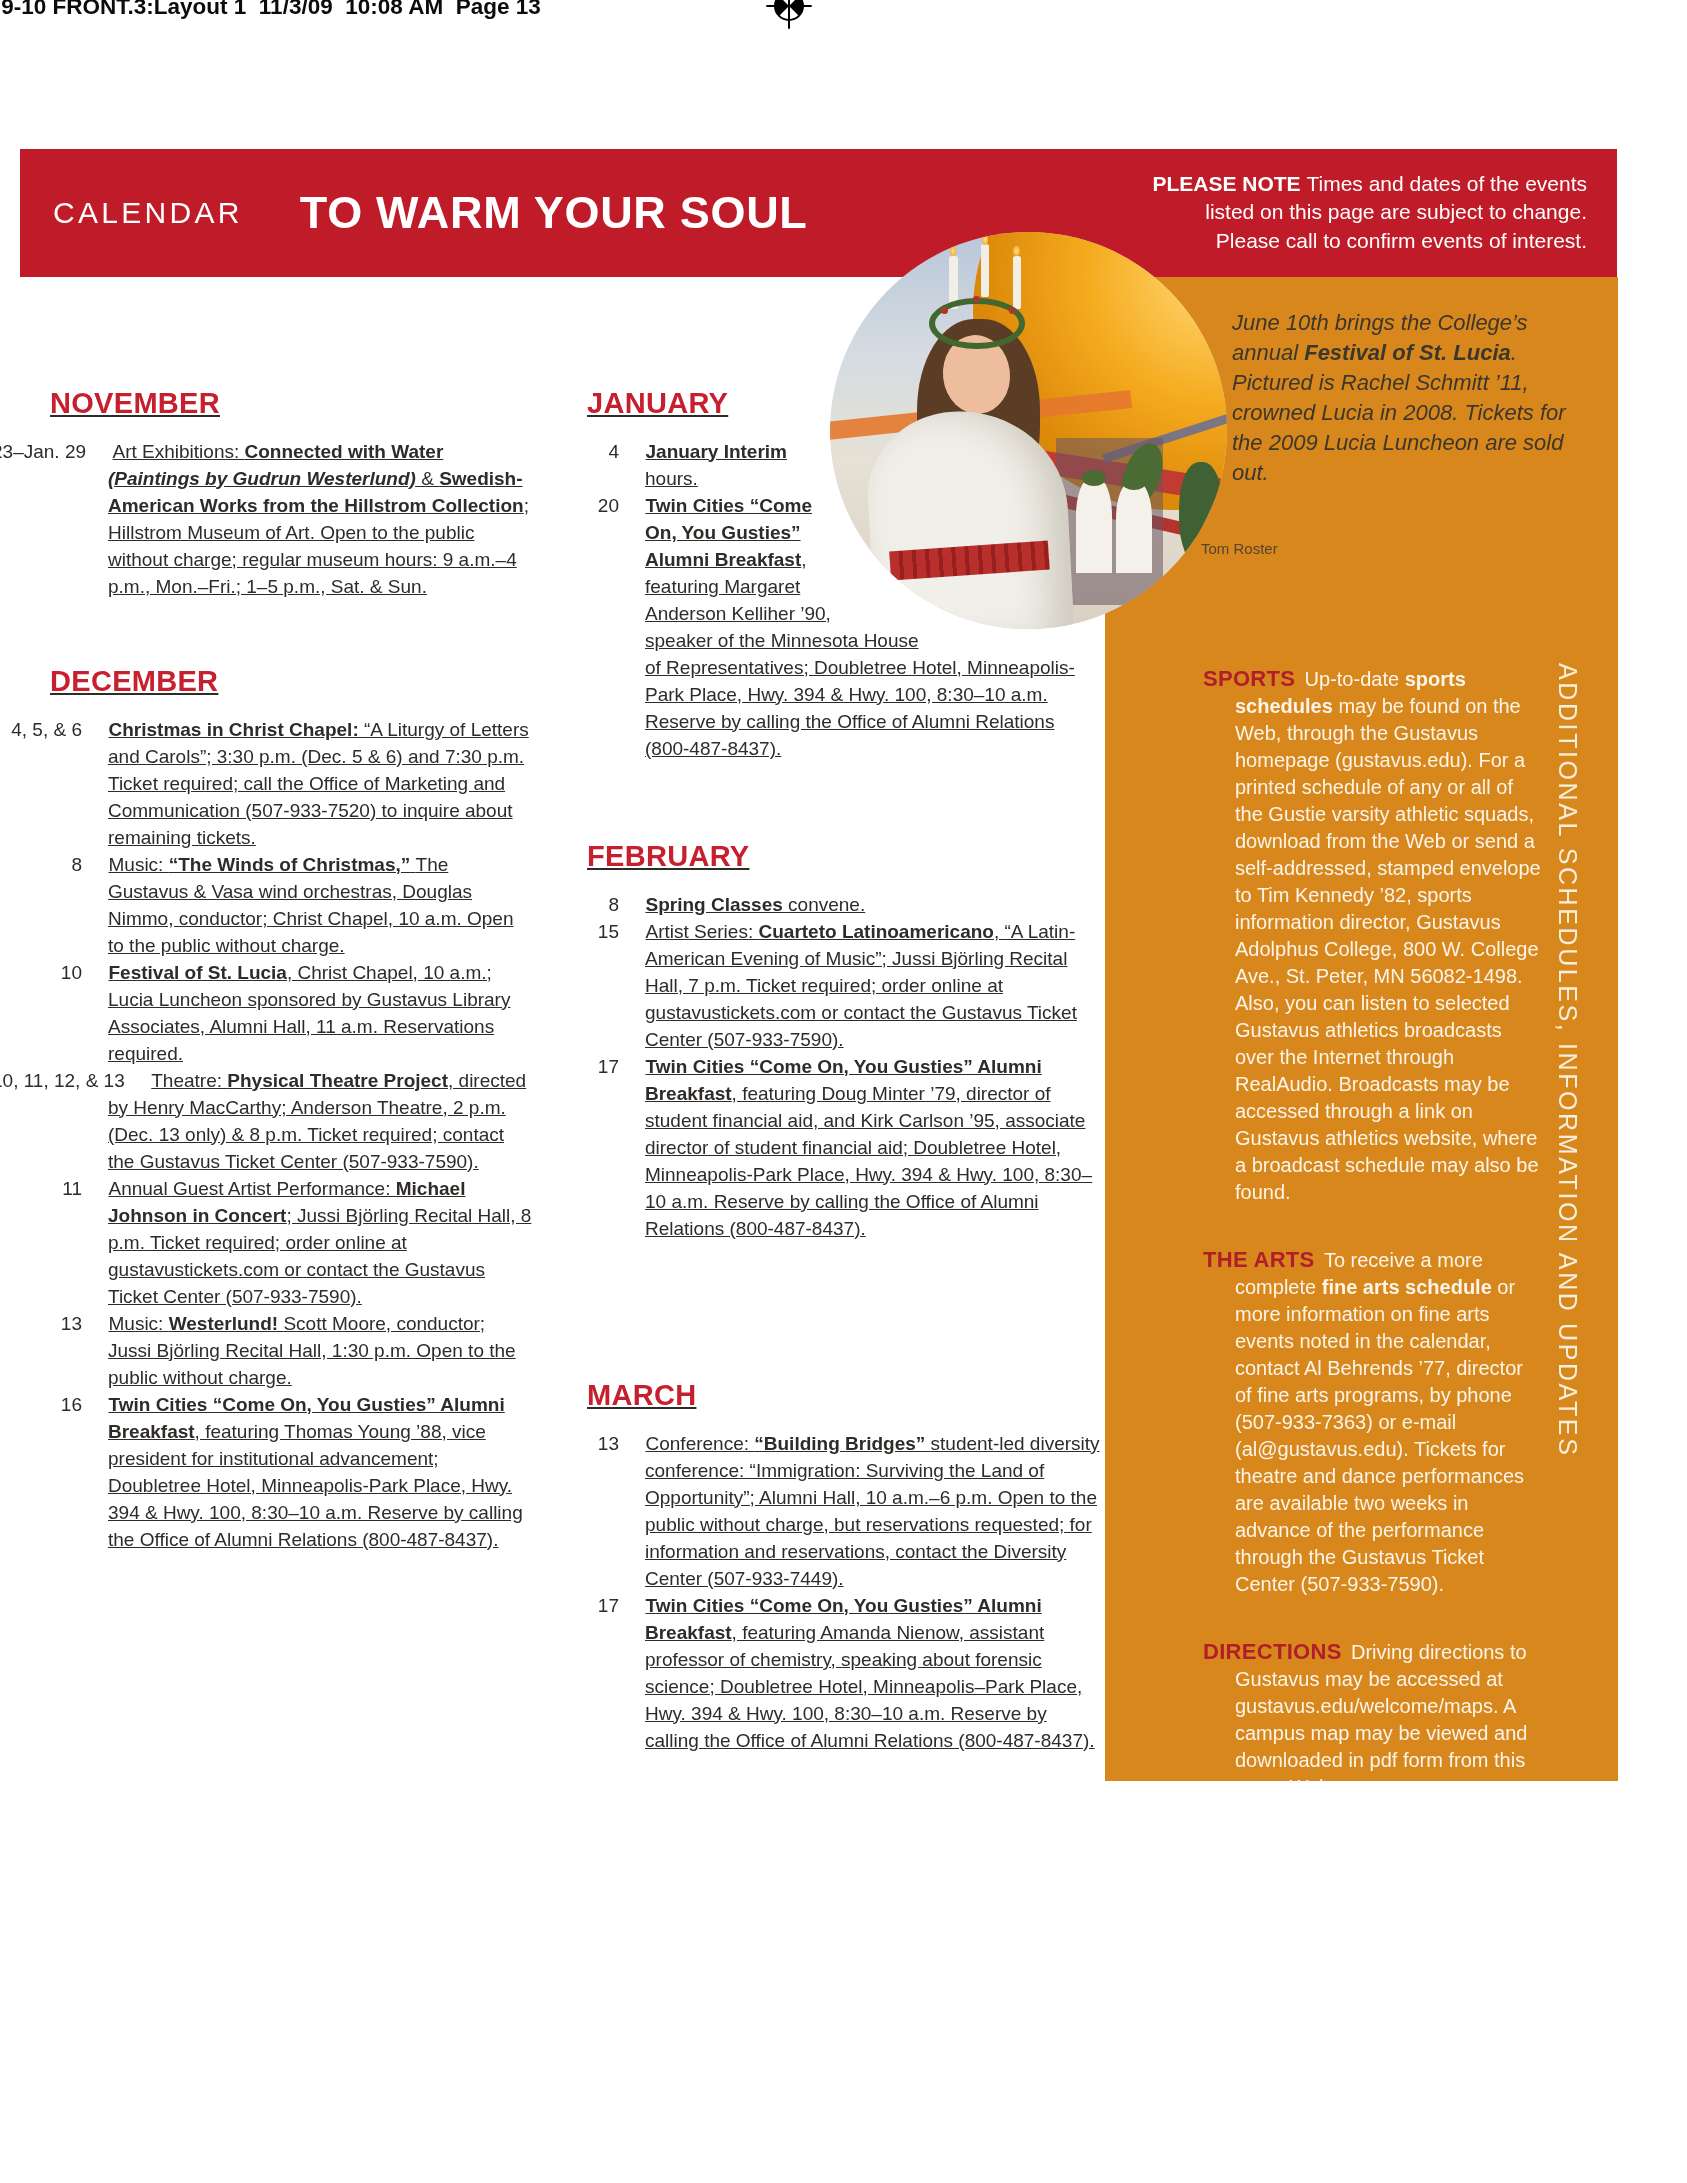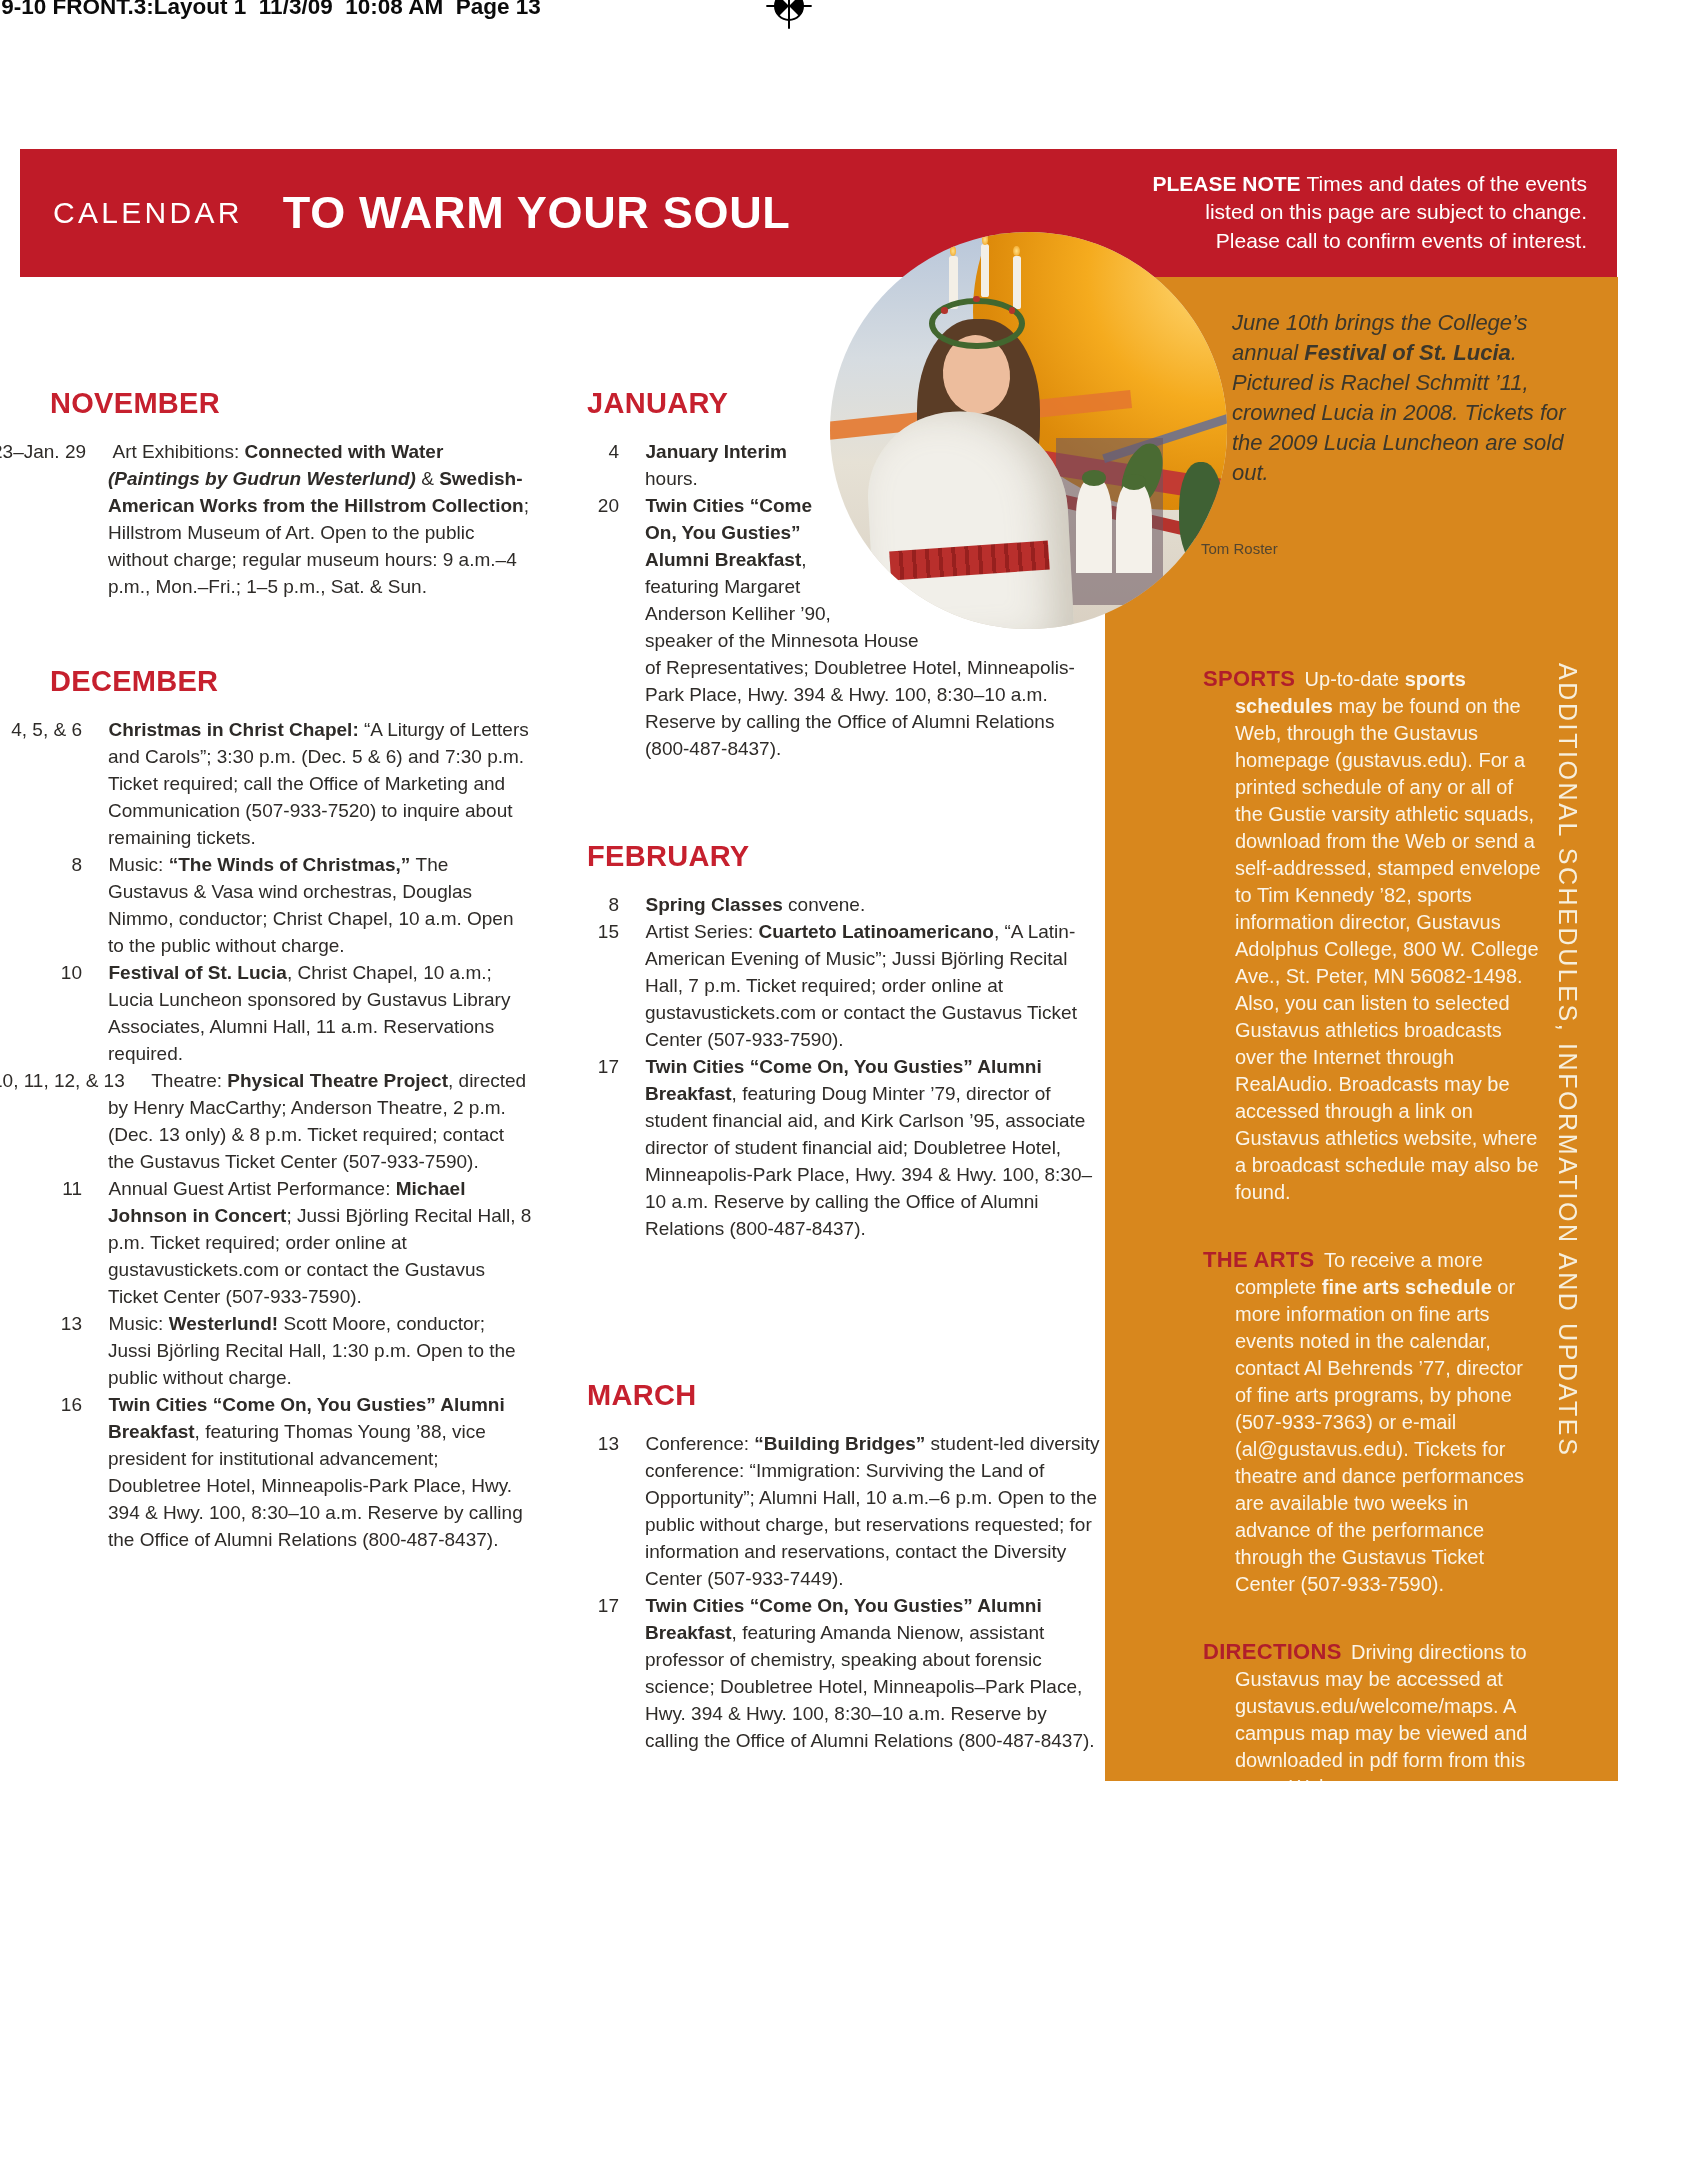--- a/index.html
+++ b/index.html
@@ -12,21 +12,21 @@
   .slug{position:absolute; left:1.3px; top:-6px; font-size:22.5px; font-weight:700;
         color:#0b0b0b; white-space:pre; letter-spacing:0px;}
   .regmark{position:absolute;}
   
   .banner{position:absolute; left:20px; top:149px; width:1597px; height:128px;
           background:#bf1b28;}
   .banner-inner{position:absolute; left:33px; right:30px; top:0; height:100%;
           display:flex; align-items:center;gap:40px;}
   .banner-cal{font-size:30px; letter-spacing:3.3px; color:#ffffff; font-weight:400;}
   .banner-title{font-size:45px; font-weight:700; color:#ffffff; letter-spacing:0.7px;
-          white-space:nowrap;}
+          margin-left:17px; white-space:nowrap;}
   .banner-note{position:absolute; right:30px; top:21px; width:503px;
           text-align:right; color:#ffffff; font-size:21px; line-height:28.4px;}
   .banner-note .b{font-weight:700;}
   
   .orange{position:absolute; left:1105px; top:277px; width:513px; height:1741px;
           background:#d8871d;}
   .caption{position:absolute; left:1232px; top:308px; width:334px;
           font-style:italic; font-size:22px; line-height:30px; color:#3c372b;}
   .caption .b{font-weight:700;}
   .credit{position:absolute; left:1201px; top:540px; font-size:15px; color:#53452f;}
@@ -72,21 +72,21 @@
          border-radius:45% 55% 0 0 / 34% 42% 0 0; transform:rotate(-3deg);
          box-shadow:inset -20px -6.6px 40px rgba(160,150,130,.45);}
   .ph-sash{left:15%; top:79%; width:40%; height:29px; transform:rotate(-4deg);
          background:repeating-linear-gradient(90deg,#b92f2c 0 9.3px,#97201e 9.3px 13.2px);}
   .ph-fig{background:#f4f1ea; border-radius:40% 40% 0 0;}
   .ph-figcrown{background:#4a6b33; border-radius:50%;}
   
   .col{position:absolute; top:0; height:2183px;}
   #col1{left:50px; width:483px;}
   #col2{left:587px; width:514px;}
-  .month{position:absolute; left:0; width:100%;}
+  .month{position:absolute; left:0; width:100%;text-decoration:underline;}
   #m-november{top:387px;} #m-december{top:665px;}
   #m-january{top:387px;}  #m-february{top:840px;} #m-march{top:1379px;}
   .month h2{margin:0 0 18.5px 0; font-size:29px; line-height:32px; font-weight:700;
          color:#c6202e; letter-spacing:0.3px;}
   .entry{padding-left:58px; text-indent:-58px; font-size:19px; line-height:27px;}
   .entry .d{display:inline-block; min-width:32px; text-align:right; margin-right:26.5px;}
   .entry .b{font-weight:700;}
   .entry .i{font-style:italic;}
   .jan-spacer{float:right; width:298px; height:245px;
          shape-outside:circle(208px at 224px 44px); shape-margin:9.3px;}

